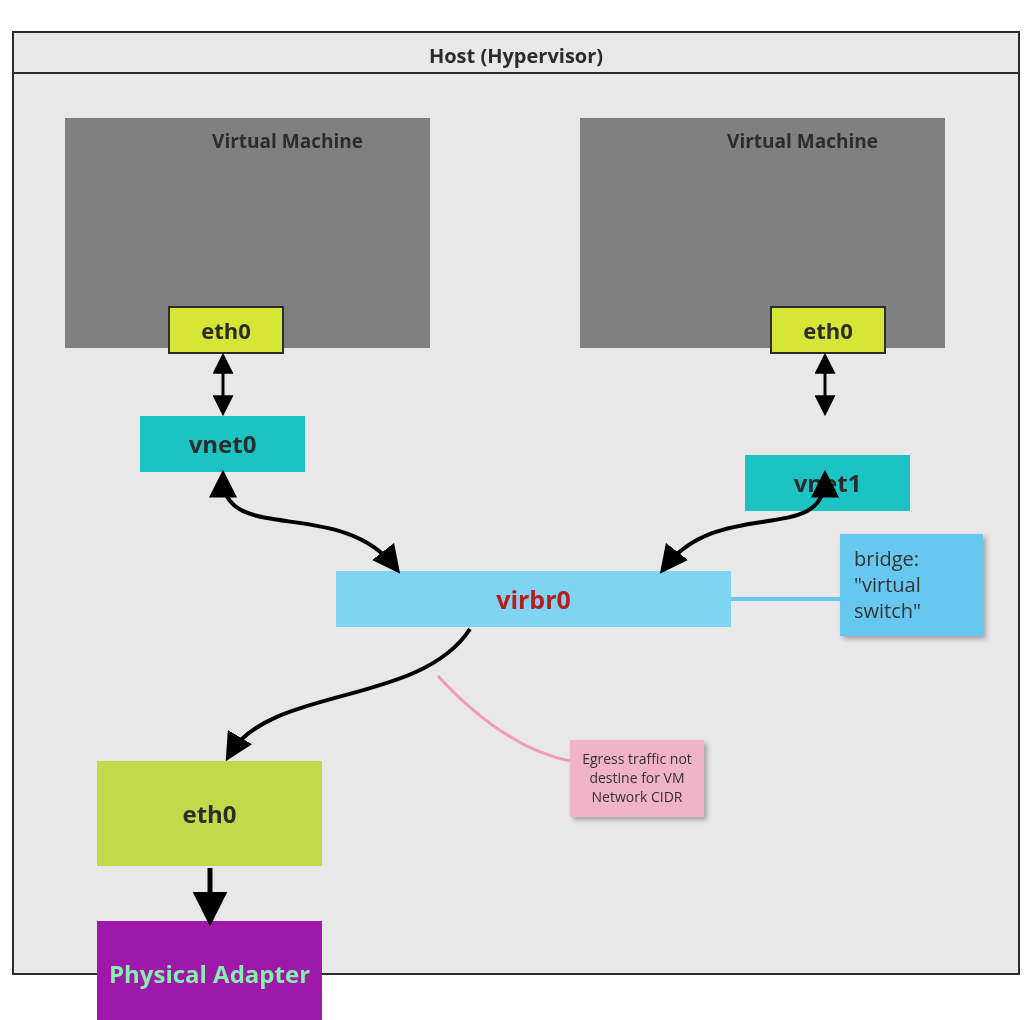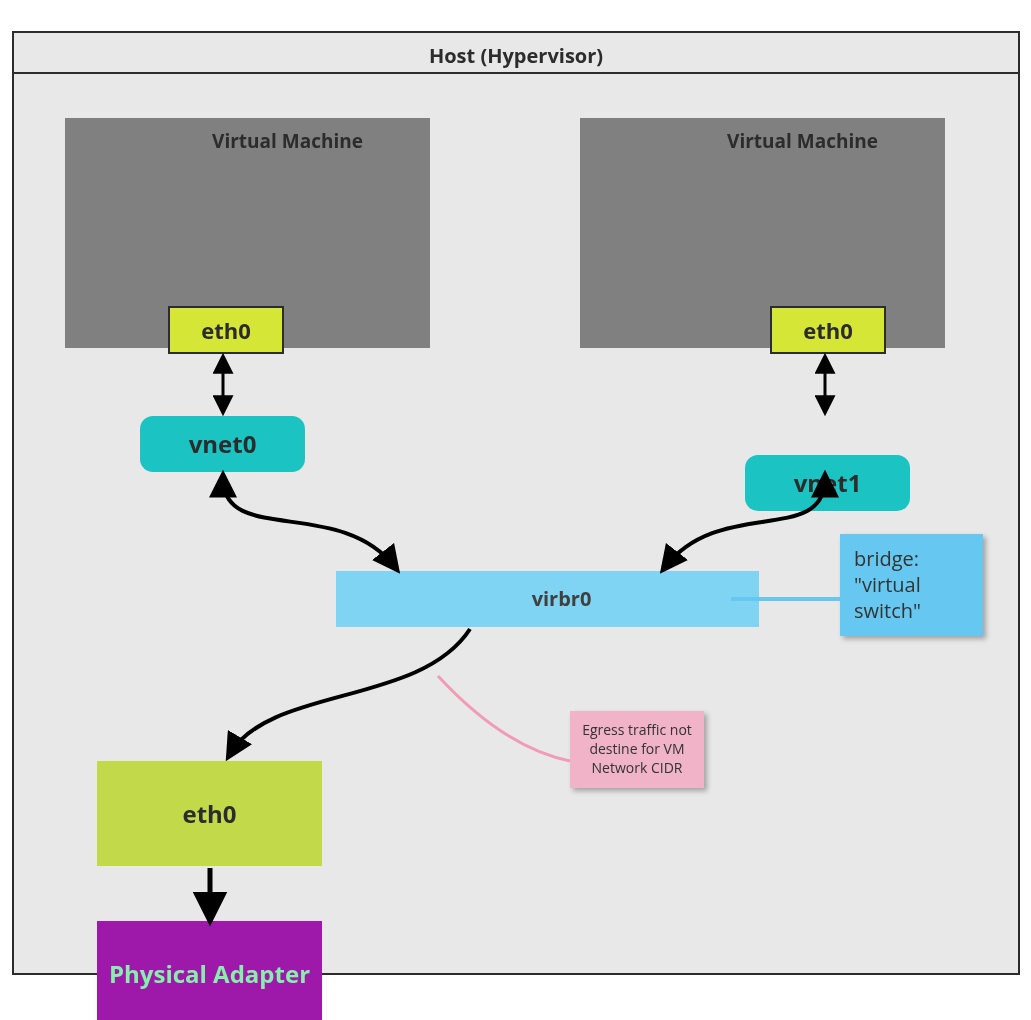--- a/index.html
+++ b/index.html
@@ -69,33 +69,31 @@
   .vnet-box {
     position: absolute;
     width: 165px;
     height: 56px;
     background: #1bc3c3;
     text-align: center;
     line-height: 56px;
     font-size: 24px;
     font-weight: 700;
     color: #2c2c2c;
-    border-radius: 13px;
   }
   .virbr-box {
     position: absolute;
     width: 395px;
     height: 56px;
     background: #7ed4f2;
     text-align: center;
     line-height: 56px;
-    font-size: 20px;
-    font-weight: 700;
-    color: #404040;
-    padding-left: 28px;
+    font-size: 25px;
+    font-weight: 700;
+    color: #b91c1c;
   }
   .host-eth-box {
     position: absolute;
     width: 225px;
     height: 105px;
     background: #c2d949;
     text-align: center;
     line-height: 105px;
     font-size: 24px;
     font-weight: 700;
@@ -125,20 +123,21 @@
   }
   .note-pink {
     position: absolute;
     background: #f0b3c7;
     box-shadow: 3px 3px 5px rgba(0,0,0,0.3);
     font-size: 14px;
     color: #333;
     padding: 10px 12px;
     text-align: center;
     line-height: 1.35;
+    margin-top: 29px;
   }
   svg { position: absolute; left: 0; top: 0; }
 </style>
 </head>
 <body>
 
 <div class="stage">
 
   <div class="host-box">
     <div class="host-title">Host (Hypervisor)</div>

